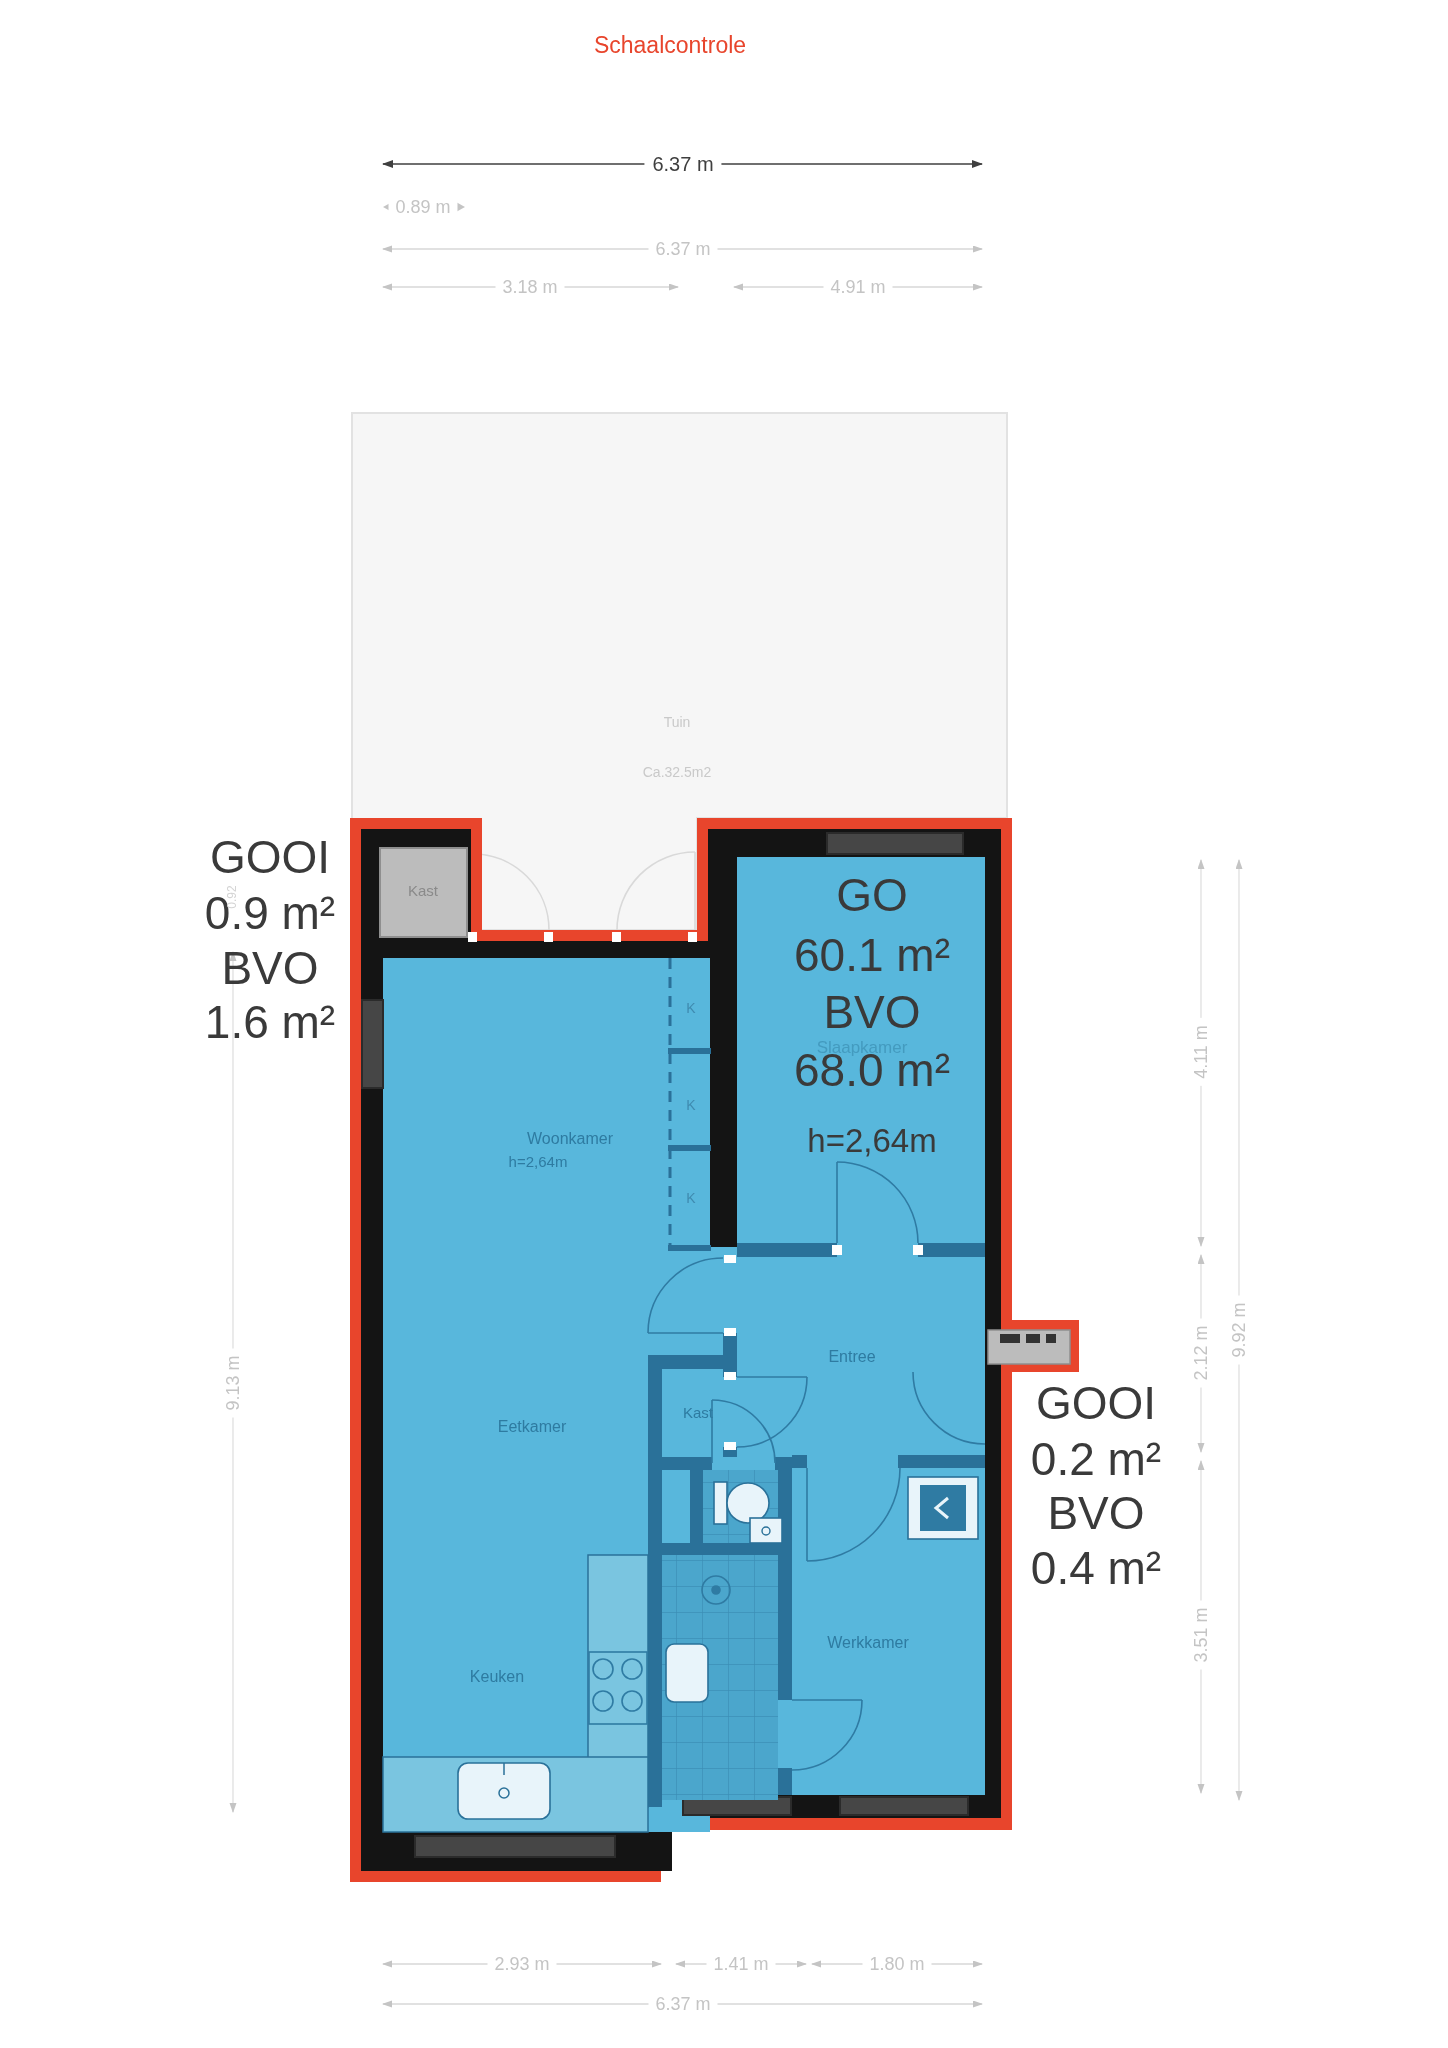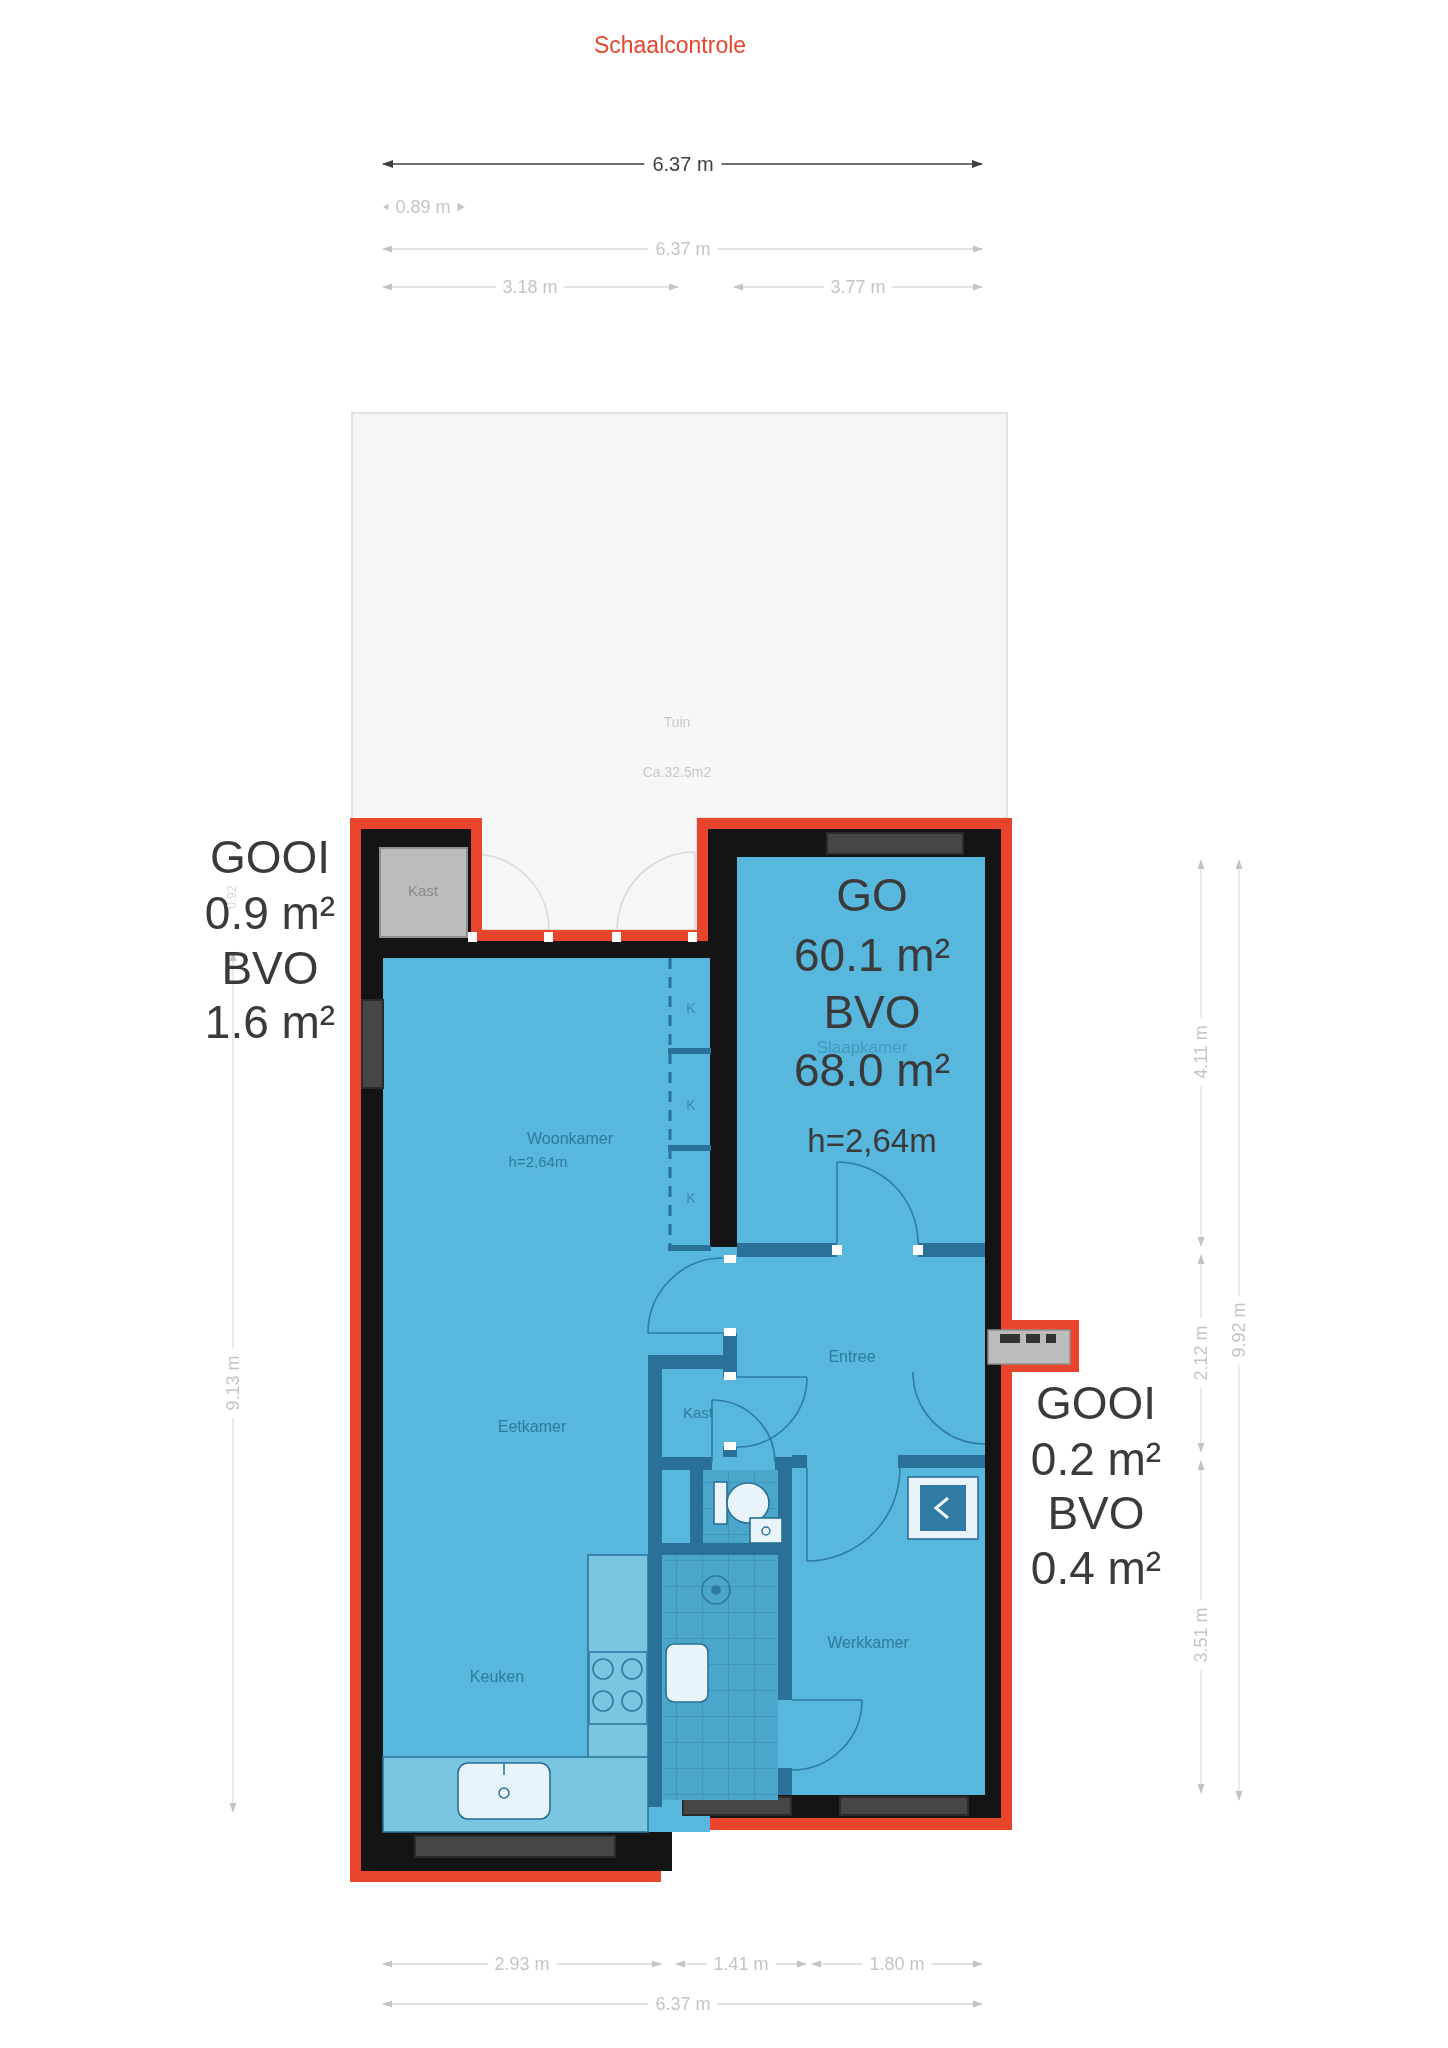--- a/index.html
+++ b/index.html
@@ -189,21 +189,21 @@
       <line x1="383" y1="2004" x2="982" y2="2004" stroke="#c4c4c4" stroke-width="1.2" marker-start="url(#ag)" marker-end="url(#ag)"></line>
     </g>
   </svg>
 
   <span class="lbl title" style="left:670px;top:45px;">Schaalcontrole</span>
 
   <span class="lbl dim-dark" style="left:683px;top:164px;">6.37 m</span>
   <span class="lbl dim" style="left:423px;top:207px;">0.89 m</span>
   <span class="lbl dim" style="left:683px;top:249px;">6.37 m</span>
   <span class="lbl dim" style="left:530px;top:287px;">3.18 m</span>
-  <span class="lbl dim" style="left:858px;top:287px;">3.77 m</span>
+  <span class="lbl dim" style="left:858px;top:287px;">4.91 m</span>
 
   <span class="lbl garden-lbl" style="left:677px;top:722px;">Tuin</span>
   <span class="lbl garden-lbl" style="left:677px;top:772px;">Ca.32.5m2</span>
 
   <span class="lbl big" style="left:270px;top:857px;">GOOI</span>
   <span class="lbl big" style="left:270px;top:913px;">0.9 m²</span>
   <span class="lbl big" style="left:270px;top:968px;">BVO</span>
   <span class="lbl big" style="left:270px;top:1022px;">1.6 m²</span>
   <span class="lbl tiny-rot" style="left:232px;top:897px;">0.92</span>
 

